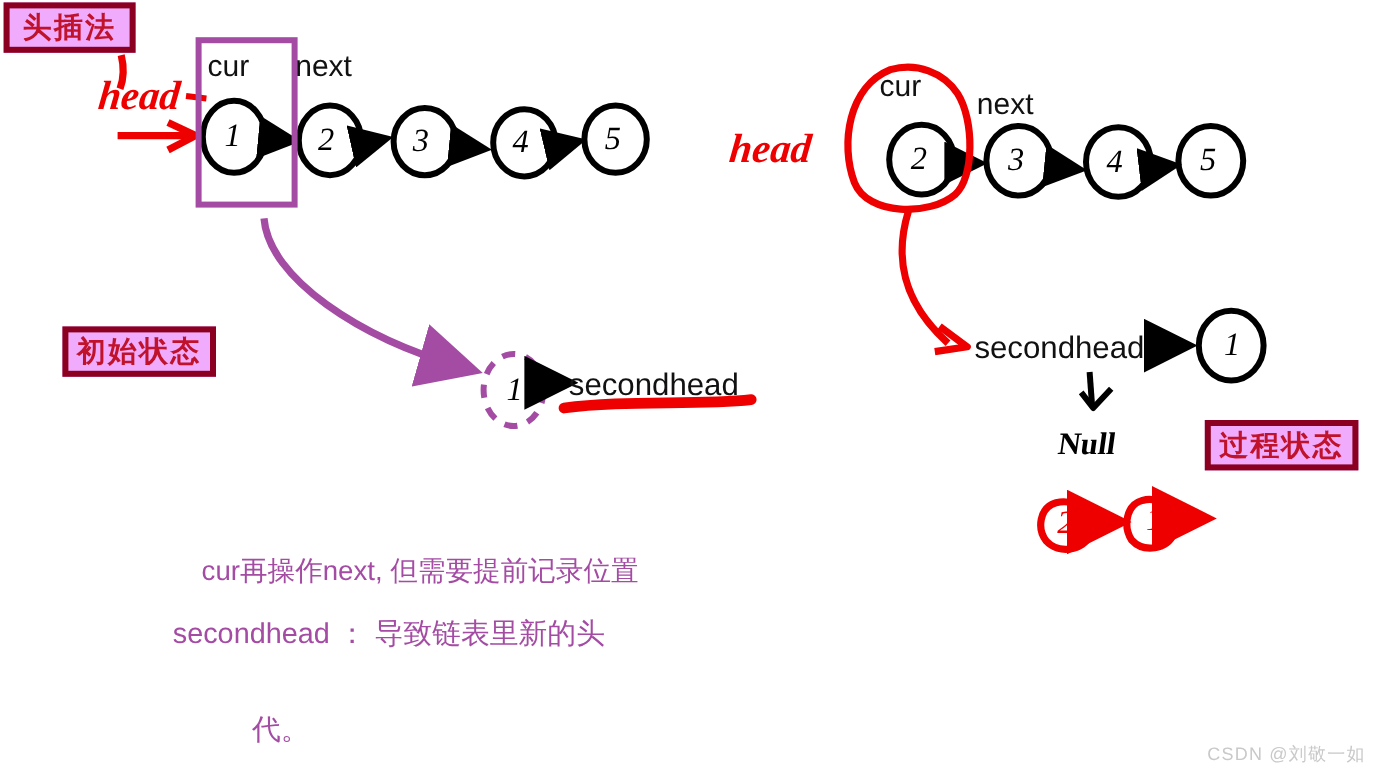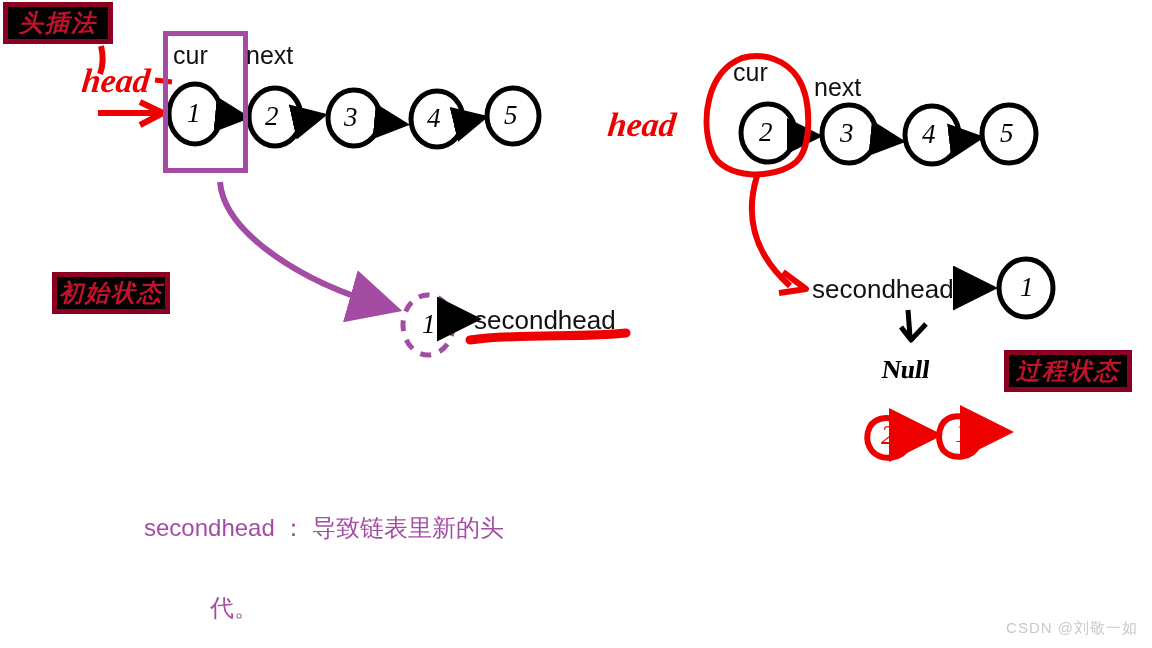--- a/index.html
+++ b/index.html
@@ -5,32 +5,31 @@
   html,body{margin:0;padding:0;}
   body{
     width:1152px;height:648px;background:#ffffff;
     font-family:"Liberation Sans",sans-serif;
     position:relative;overflow:hidden;
   }
   #stage{position:absolute;left:0;top:0;width:1152px;height:648px;}
   svg.layer{position:absolute;left:0;top:0;width:1152px;height:648px;overflow:visible;}
 
   .tag-box{
-    position:absolute;background:#000000;
+    position:absolute;background:#f0abfc;
     border:5px solid #8b0020;
     color:#c0122a;
     font-family:"Liberation Serif",serif;
     font-weight:700;
     display:flex;align-items:center;justify-content:center;
     letter-spacing:2px;
     box-sizing:border-box;
-    font-style:italic;
   }
   #tag-title{left:3px;top:2px;width:110px;height:42px;font-size:24px;}
-  #tag-initial{left:52px;top:272px;width:118px;height:42px;font-size:24px;}
+  #tag-initial{left:52px;top:272px;width:128px;height:42px;font-size:24px;}
   #tag-process{left:1004px;top:350px;width:128px;height:42px;font-size:24px;}
 
   .lbl{position:absolute;color:#111;font-size:25px;white-space:nowrap;}
   .node-num{
     position:absolute;color:#000;font-family:"Liberation Serif",serif;
     font-size:27px;font-style:italic;
   }
   .handwritten{
     position:absolute;color:#ee0000;
     font-family:"Liberation Serif",serif;font-style:italic;font-weight:700;
@@ -161,18 +160,19 @@
   <div class="node-num" style="left:840px;top:118px;">3</div>
   <div class="node-num" style="left:922px;top:119px;">4</div>
   <div class="node-num" style="left:1000px;top:118px;">5</div>
 
   <div class="lbl" style="left:812px;top:274px;font-size:26px;">secondhead</div>
   <div class="node-num" style="left:1020px;top:272px;">1</div>
   <div class="null-text" style="left:882px;top:355px;">Null</div>
   <div class="node-num" style="left:881px;top:420px;color:#ee0000;">2</div>
   <div class="node-num" style="left:955px;top:418px;color:#ee0000;">1</div>
 
+  <div class="purple-text explain" style="left:168px;top:460px;">cur再操作next, 但需要提前记录位置</div>
   <div class="purple-text explain2" style="left:112px;top:512px;">secondhead ： 导致链表里新的头</div>
   <div class="purple-text explain2" style="left:178px;top:592px;">代。</div>
 
   <div class="watermark">CSDN @刘敬一如</div>
 
 </div>
 
 </body></html>

